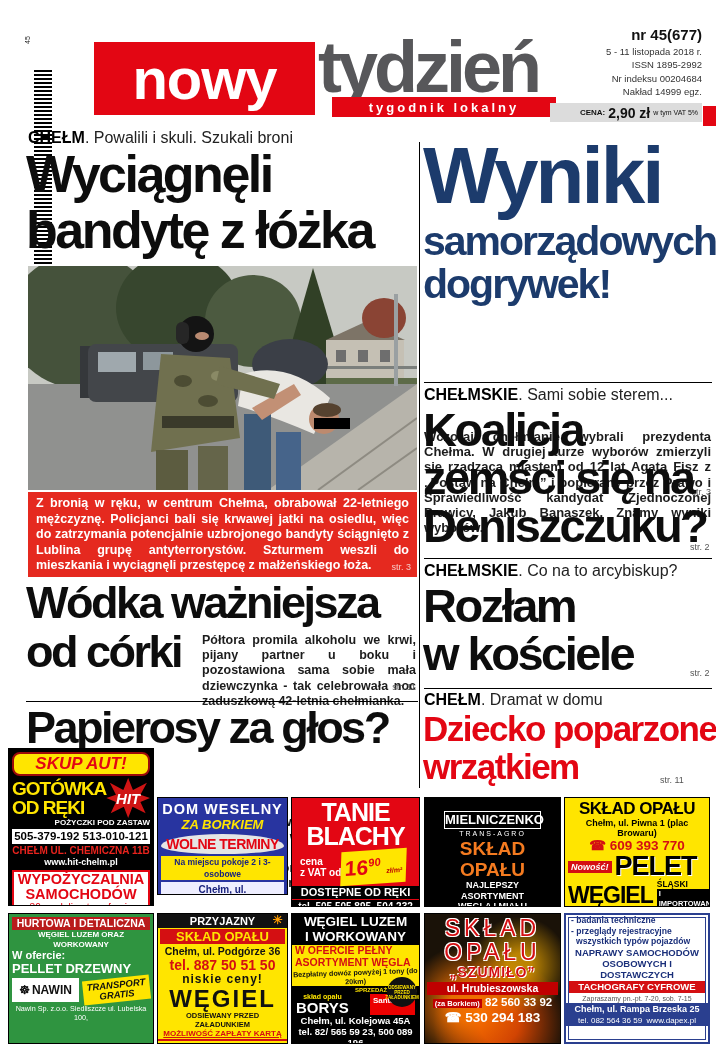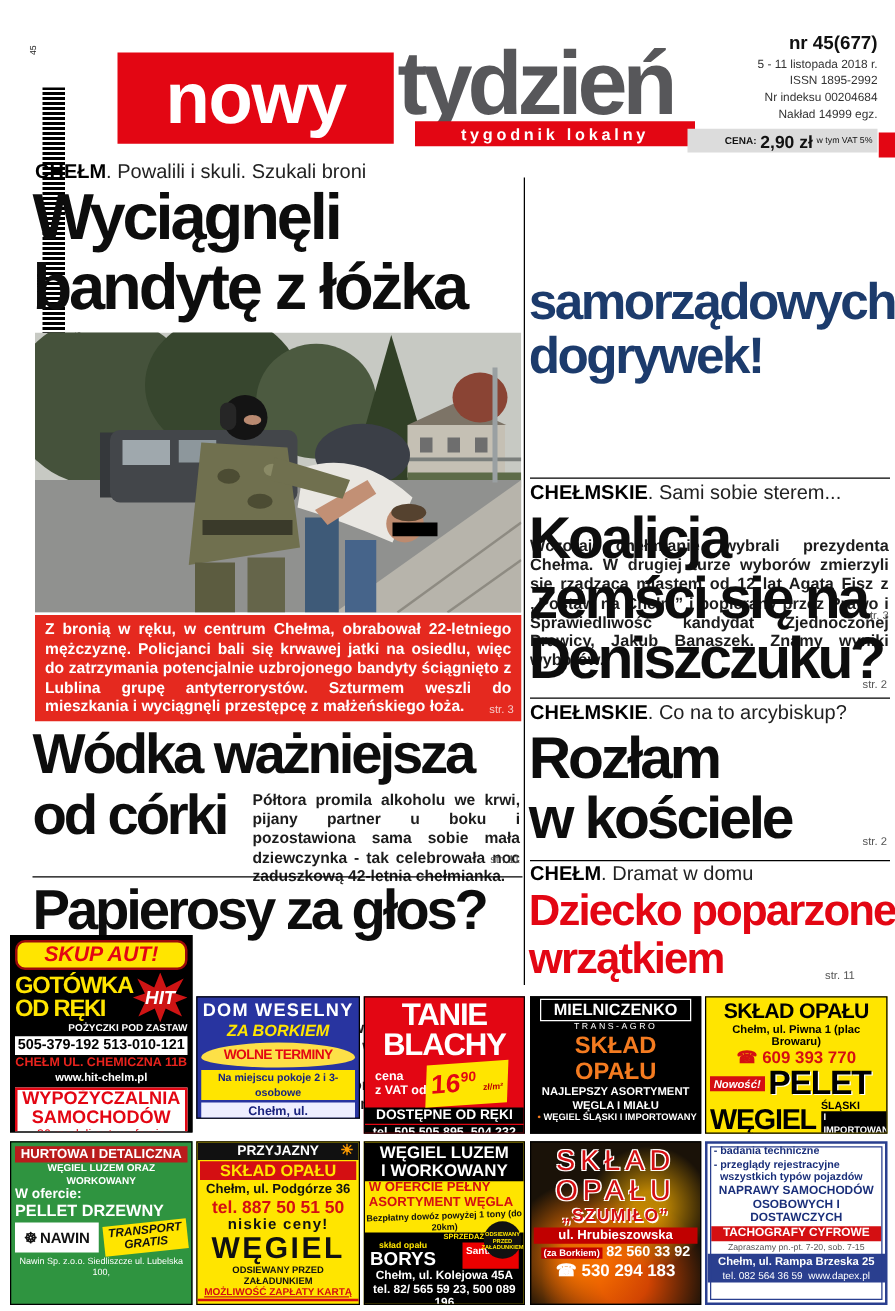--- a/index.html
+++ b/index.html
@@ -52,35 +52,35 @@
   .hit .tel{background:#fff;color:#000;font-weight:700;font-size:11.5px;text-align:center;line-height:15px;margin-top:2px}
   .hit .adr{color:#e8231d;font-weight:700;font-size:10px;text-align:center;line-height:13px}
   .hit .web{color:#fff;font-size:9px;font-weight:700;text-align:center;line-height:11px}
   .hit .rent{background:#fff;border:2px solid #e30613;margin-top:2px;text-align:center;color:#e30613}
   .hit .r1{font-size:14.5px;font-weight:700;line-height:15px}
   .hit .r2{font-size:10px;line-height:12px}
   
   .dom{background:#2834a0;color:#fff;padding:3px;text-align:center}
   .dom .t{font-size:14.5px;font-weight:700;letter-spacing:1px}
   .dom .n{color:#ffe500;font-style:italic;font-weight:700;font-size:13px}
-  .dom .wt{background:#fde047;border-radius:50% 50% 50% 50%/60% 60% 40% 40%;color:#e30613;font-weight:700;
-           font-size:11px;line-height:20px;margin:2px 0;letter-spacing:-0.5px}
+  .dom .wt{background:#e5e5e5;border-radius:50% 50% 50% 50%/60% 60% 40% 40%;color:#e30613;font-weight:700;
+           font-size:14px;line-height:20px;margin:2px 0;letter-spacing:-0.5px}
   .dom .yb{background:#ffe500;color:#1a237e;font-weight:700;font-size:8.5px;line-height:12px;margin:2px 0}
   .dom .ad2{background:#eef;color:#1a237e;font-weight:700;font-size:10px;line-height:12.5px;padding:2px 0}
   
   .tb{background:#e30613;color:#fff}
   .tb .t{font-size:25px;font-weight:700;line-height:24px;text-align:center;letter-spacing:-1px}
   .tb .cena{font-size:10px;font-weight:700;line-height:11px;padding-left:8px}
   .tb .tag{background:#ffe500;transform:skew(-6deg) rotate(-4deg);color:#e30613;font-weight:700;
            padding:0 4px;line-height:24px;font-size:21px}
   .tb .tag sup{font-size:11px}
   .tb .tag .u{font-size:7px;color:#b00}
   .tb .blk{background:#000;color:#fff;font-weight:700;text-align:center}
   
-  .mi{background:#000;color:#fff;padding:1px;text-align:center}
+  .mi{background:#000;color:#fff;padding:13px;text-align:center}
   .mi .nm{border:1px solid #fff;font-size:13px;font-weight:700;line-height:16px;margin:0 6px}
   .mi .ta{font-size:7px;letter-spacing:2px;line-height:9px}
   .mi .so{color:#f47b20;font-size:19px;font-weight:700;line-height:21px}
   .mi .l{font-size:9px;font-weight:700;line-height:10.5px}
   .mi .b{font-size:7.5px;font-weight:700;line-height:9.5px;text-align:left;padding-left:4px}
   .mi .b i{color:#f47b20;font-style:normal}
   
   .pi{background:#ffe500;color:#000;padding:2px 3px}
   .pi .t{font-size:17px;font-weight:700;text-align:center;line-height:18px;letter-spacing:-0.5px}
   .pi .a{font-size:9px;text-align:center;line-height:10px;font-weight:700}
@@ -244,20 +244,21 @@
     <span class="pref" style="position:absolute;right:0;bottom:0">str. 11</span>
   </div>
   <div class="abs hr" style="left:26px;top:701px;width:392px"></div>
 
   <div class="abs hl" style="left:26px;top:705px;font-size:45px">Papierosy za głos?</div>
   <div class="abs bodytxt" style="left:162px;top:753px;width:255px;height:60px">
     <span>Jeden z kandydatów na radnego miasta Rejowiec Fabryczny, w zamian za oddanie głosu w wyborach samorządowych na jego osobę, rzekomo miał oferować alkohol, papierosy, a nawet czekoladki...</span>
     <span class="pref" style="position:absolute;right:0;bottom:0">str. 4</span>
   </div>
 
+  <div class="abs hl navy" style="left:423px;top:136px;font-size:80px;letter-spacing:-3px">Wyniki</div>
   <div class="abs hl navy" style="left:423px;top:221px;font-size:41px;letter-spacing:-2px">samorządowych</div>
   <div class="abs hl navy" style="left:423px;top:264px;font-size:41px;letter-spacing:-2px">dogrywek!</div>
   <div class="abs bodytxt" style="left:424px;top:307px;width:287px;height:72px;font-size:13px">
     <span>Wczoraj chełmianie wybrali prezydenta Chełma. W drugiej turze wyborów zmierzyli się rządząca miastem od 12 lat Agata Fisz z „Postaw na Chełm” i popierany przez Prawo i Sprawiedliwość kandydat Zjednoczonej Prawicy, Jakub Banaszek. Znamy wyniki wyborów.</span>
     <span class="pref" style="position:absolute;right:0;bottom:1px">str. 3</span>
   </div>
   <div class="abs hr" style="left:424px;top:382px;width:288px"></div>
 
   <div class="abs kick" style="left:424px;top:386px">
     <b>CHEŁMSKIE</b><span>. Sami sobie sterem...</span>

